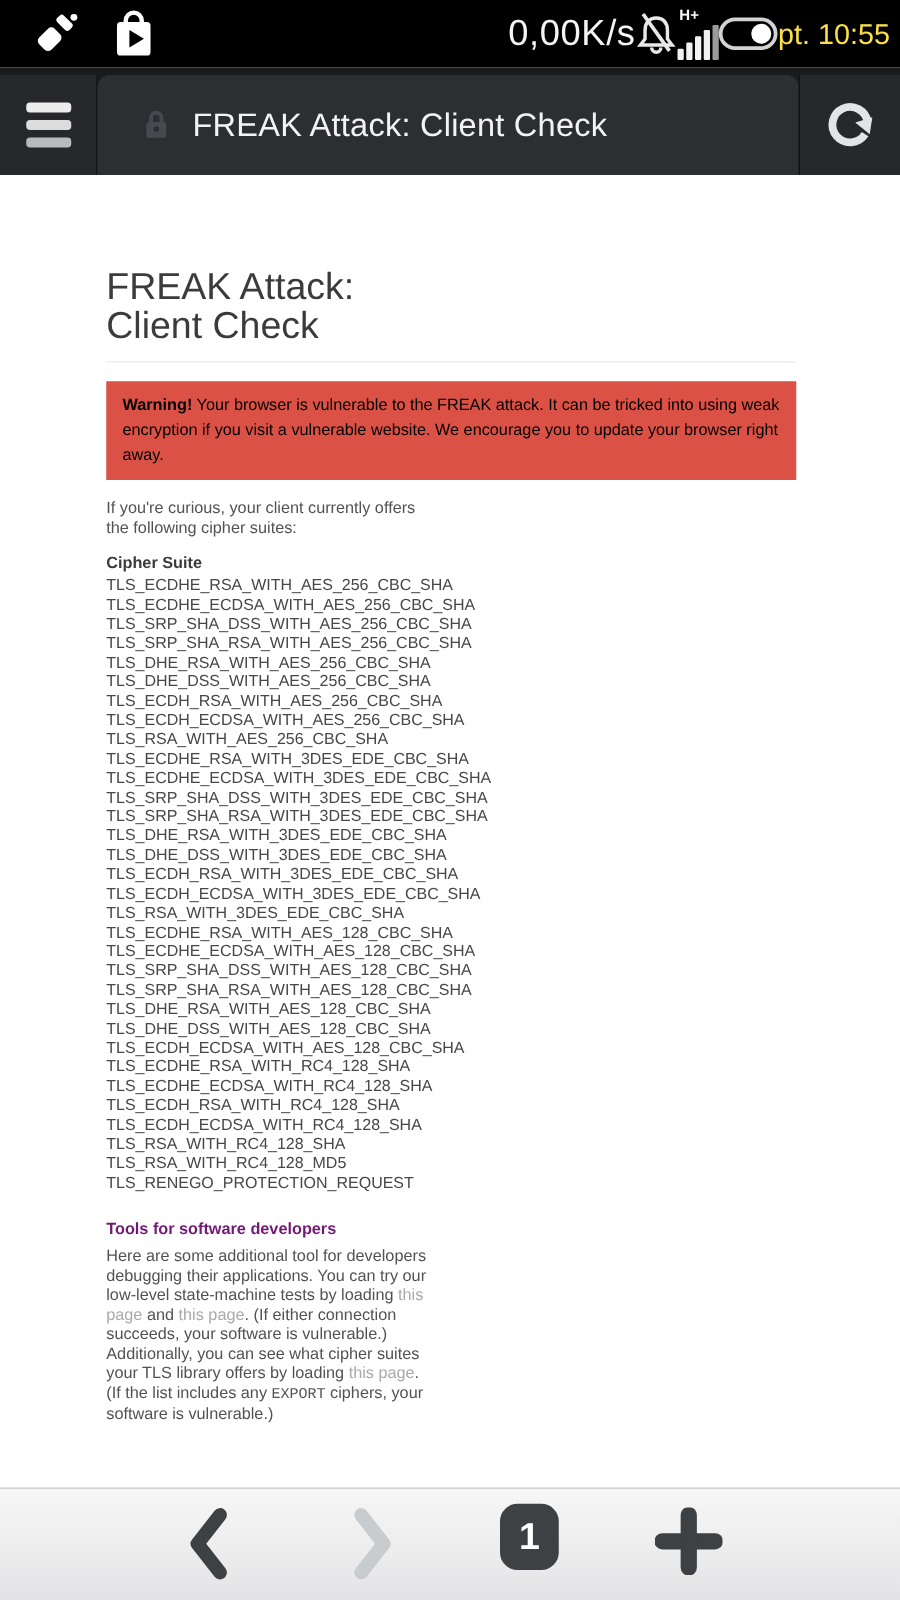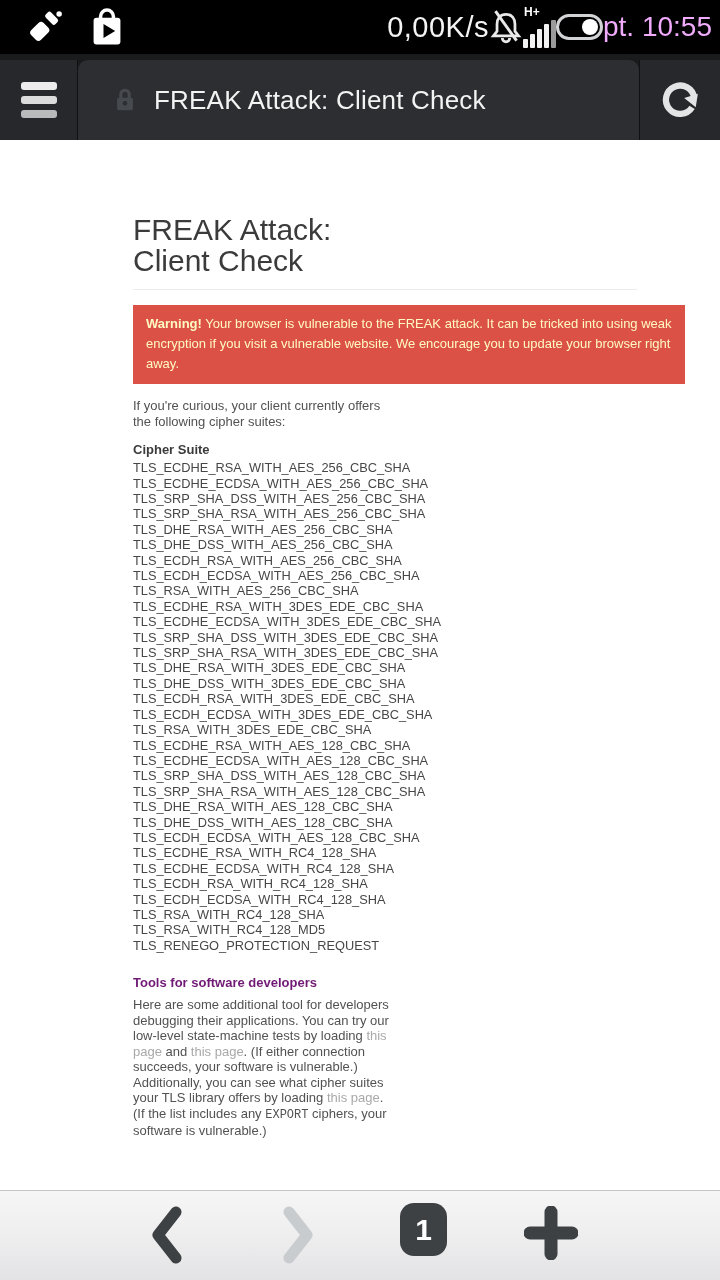--- a/index.html
+++ b/index.html
@@ -22,43 +22,43 @@
   .sb-bars span { width: 5px; background: #f2f2f2; display: block; border-radius: 1px; }
   .sb-bars span:nth-child(1){ height: 9px; }
   .sb-bars span:nth-child(2){ height: 14px; }
   .sb-bars span:nth-child(3){ height: 19px; }
   .sb-bars span:nth-child(4){ height: 24px; }
   .sb-bars span:nth-child(5){ height: 28px; background: #9a9a9a; }
   .sb-battery { position: relative; width: 47px; height: 26px;
     border: 3px solid #d2d3d5; border-radius: 13px; }
   .sb-battery .blob { position: absolute; right: 2px; top: 2px; width: 16px; height: 16px;
     border-radius: 50%; background: #fff; }
-  .sb-time { font-size: 28px; color: #f0abfc; white-space: nowrap; }
+  .sb-time { font-size: 23px; color: #fde047; white-space: nowrap; }
 
   
   .toolbar { position: relative; height: 86px; background: #1a1b1d; display: flex; padding-top: 6px; }
   .tb-menu { width: 78px; background: #26282b; display: flex; align-items: center;
     justify-content: center; flex-direction: column; gap: 6px; border-right: 1px solid #101113; cursor: pointer; }
   .tb-menu i { display: block; width: 36px; height: 8px; border-radius: 3px; }
   .tb-menu i:nth-child(1){ background: #ececec; }
   .tb-menu i:nth-child(2){ background: #dcdcdc; }
   .tb-menu i:nth-child(3){ background: #b9babc; }
   .tb-title { flex: 1; background: #2c2e31; border-radius: 10px 10px 0 0;
     display: flex; align-items: center; padding-left: 34px; gap: 16px; cursor: pointer; }
   .tb-title-text { color: #f3f3f3; font-size: 26px; letter-spacing: 0.2px;
     white-space: nowrap; overflow: hidden; }
   .tb-reload { width: 81px; background: #26282b; border-left: 1px solid #101113;
     display: flex; align-items: center; justify-content: center; cursor: pointer; }
 
   
-  .page { position: relative; height: 1050px; background: #ffffff; overflow: hidden; color: #4a4a4a; padding-left: 48px; }
+  .page { position: relative; height: 1050px; background: #ffffff; overflow: hidden; color: #4a4a4a; }
   .content { padding: 74px 83px 0 85px; }
   .page h1 { margin: 0; font-size: 30px; line-height: 31px; font-weight: 400; color: #3b3b3b; }
   .rule { border: none; border-top: 1px solid #ececec; margin: 13px 0 15px 0; }
-  .warning-box { color: #fef9c3; font-size: 13px; line-height: 20px;
+  .warning-box { color: #000000; font-size: 13px; line-height: 20px;
     padding: 9px 13px 10px 13px; width: 552px; }
   .warning-box b { font-weight: bold; }
   .intro { width: 262px; font-size: 13px; line-height: 15.6px; color: #525252; margin-top: 14px; }
   .cipher-heading { font-size: 13px; font-weight: bold; color: #3b3b3b; margin-top: 9px; line-height: 15px; }
   .cipher-list { margin-top: 3px; font-size: 12.8px; line-height: 15.4px; color: #474747; }
   .cipher-list div { white-space: nowrap; }
   .dev-heading { font-size: 13px; font-weight: bold; color: #701a75; margin-top: 22px; line-height: 15px; }
   .dev-para { width: 262px; font-size: 13px; line-height: 15.5px; color: #525252; margin-top: 7px; }
   .dev-para a { text-decoration: none; cursor: pointer; }
   .dev-para code { font-family: "Liberation Mono", monospace; font-size: 12px; }

